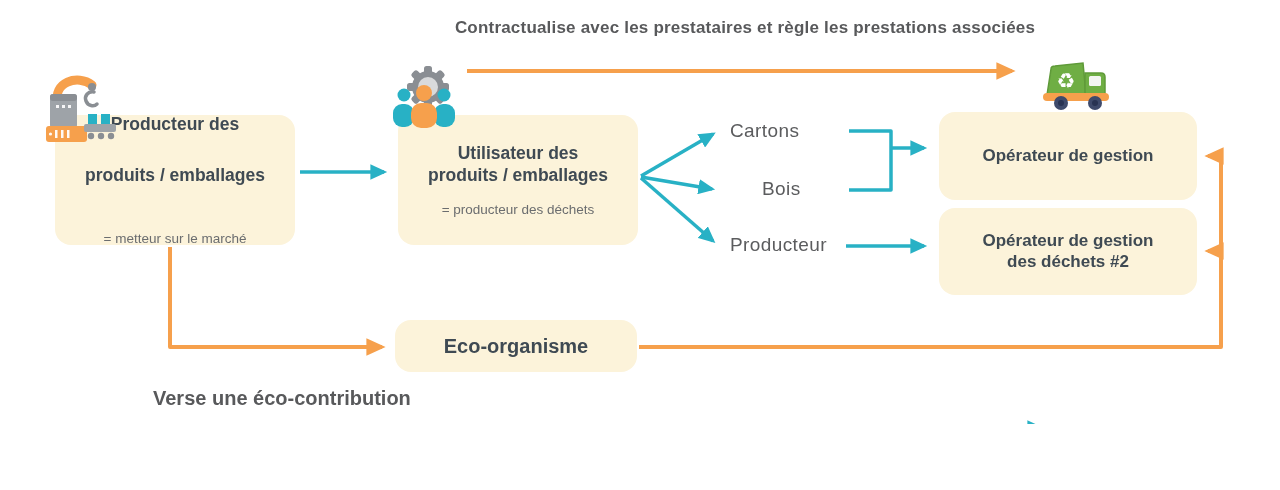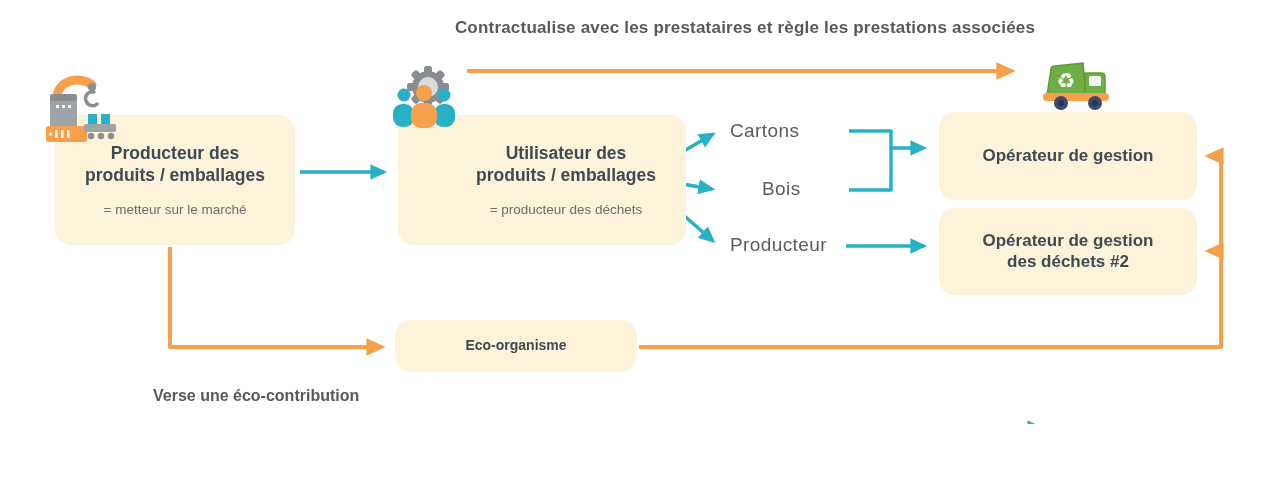--- a/index.html
+++ b/index.html
@@ -20,37 +20,37 @@
     letter-spacing:.2px;white-space:nowrap;
   }
   
   .node{
     background:#FCF3DA;border-radius:16px;
     display:flex;flex-direction:column;justify-content:center;align-items:center;
     text-align:center;color:#3F4A53;
   }
   .node .l1,.node .l2{font-size:17.5px;font-weight:bold;line-height:1.22;white-space:nowrap;}
   .node .sub{font-size:13.5px;font-weight:400;color:#6B6D6F;margin-top:16px;white-space:nowrap;}
-  #producer-box{left:55px;top:115px;width:240px;height:130px;}
-  #user-box{left:398px;top:115px;width:240px;height:130px;padding-left:48px;}
+  #producer-box{left:55px;top:115px;width:240px;height:130px;gap:29px;}
+  #user-box{left:398px;top:115px;width:240px;height:130px;}
   #op1-box{left:939px;top:112px;width:258px;height:88px;}
   #op2-box{left:939px;top:208px;width:258px;height:87px;}
   #op1-box .l1,#op1-box .l2,#op2-box .l1,#op2-box .l2{font-size:17px;}
   #eco-box{left:395px;top:320px;width:242px;height:52px;}
-  #eco-box .l1{font-size:14px;}
+  #eco-box .l1{font-size:20px;}
   
   .material{
     transform:translateY(-50%);
     font-size:19px;font-weight:400;color:#5B5C5E;letter-spacing:.4px;white-space:nowrap;
   }
   #mat-cartons{left:730px;top:131px;}
   #mat-bois{left:730px;top:189px;margin-left:32px;}
   #mat-plastiques{left:730px;top:245px;}
   
-  .caption{font-size:16px;font-weight:bold;color:#58595B;white-space:nowrap;}
+  .caption{font-size:20px;font-weight:bold;color:#58595B;white-space:nowrap;}
   #caption-verse{left:153px;top:387px;}
   #caption-reverse{left:705px;top:389px;}
   
   .legend-label{
     transform:translateY(-50%);
     font-size:18px;font-weight:bold;white-space:nowrap;margin-top:8px;
   }
   #legend-physical-label{left:1066px;top:428px;color:#28B1C5;}
   #legend-financial-label{left:1066px;top:468px;color:#F6A04C;}
   

